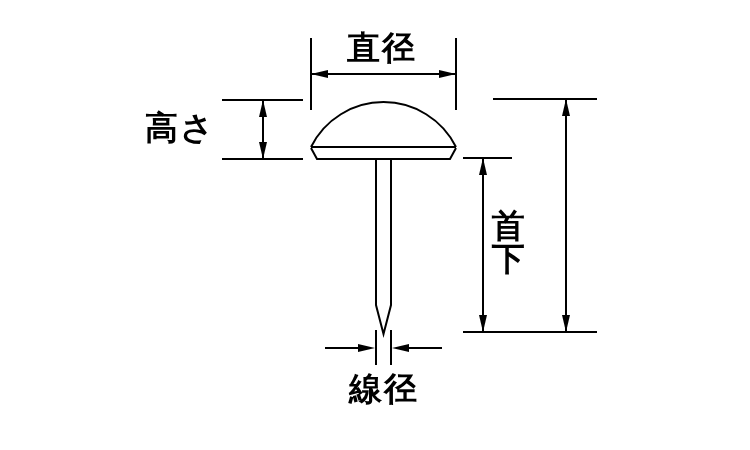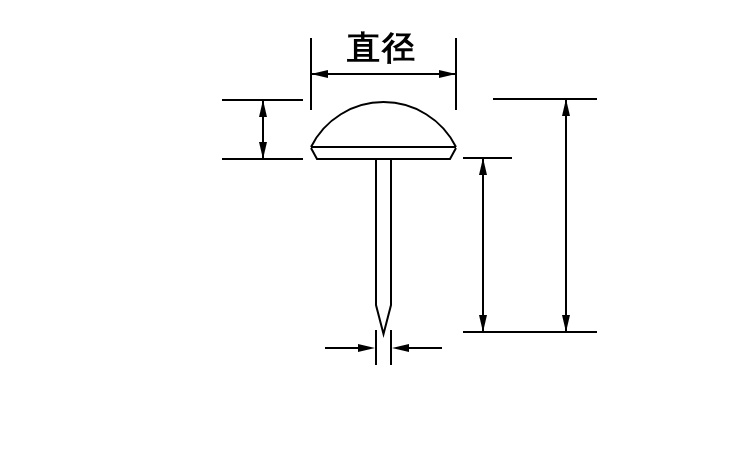--- a/index.html
+++ b/index.html
@@ -95,17 +95,20 @@
       <line x1="391" y1="330" x2="391" y2="365"></line>
       <line x1="325" y1="348" x2="361" y2="348"></line>
       <line x1="406" y1="348" x2="442" y2="348"></line>
       <path fill="#000000" stroke="none" d="M 375 348 L 358 344 L 358 352 Z"></path>
       <path fill="#000000" stroke="none" d="M 392 348 L 409 344 L 409 352 Z"></path>
     </g>
   </svg>
 
   <div class="dim-label" style="left:347px; top:31px;">直径</div>
 
+  <div class="dim-label" style="left:145px; top:111px;">高さ</div>
+
+  <div class="dim-label vertical" style="left:490px; top:209px;">首下</div>
 
 
-
+  <div class="dim-label" style="left:349px; top:372px;">線径</div>
 
 </div>
 
 </body></html>

